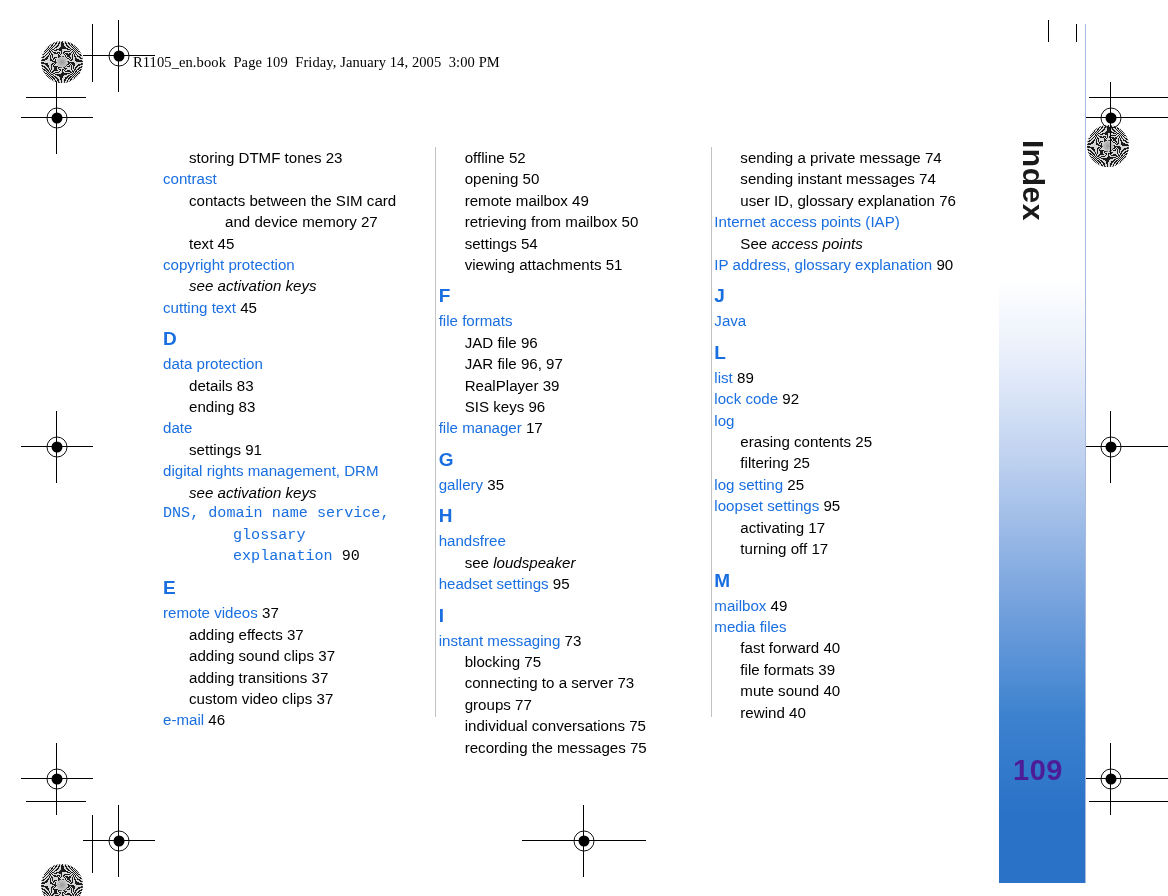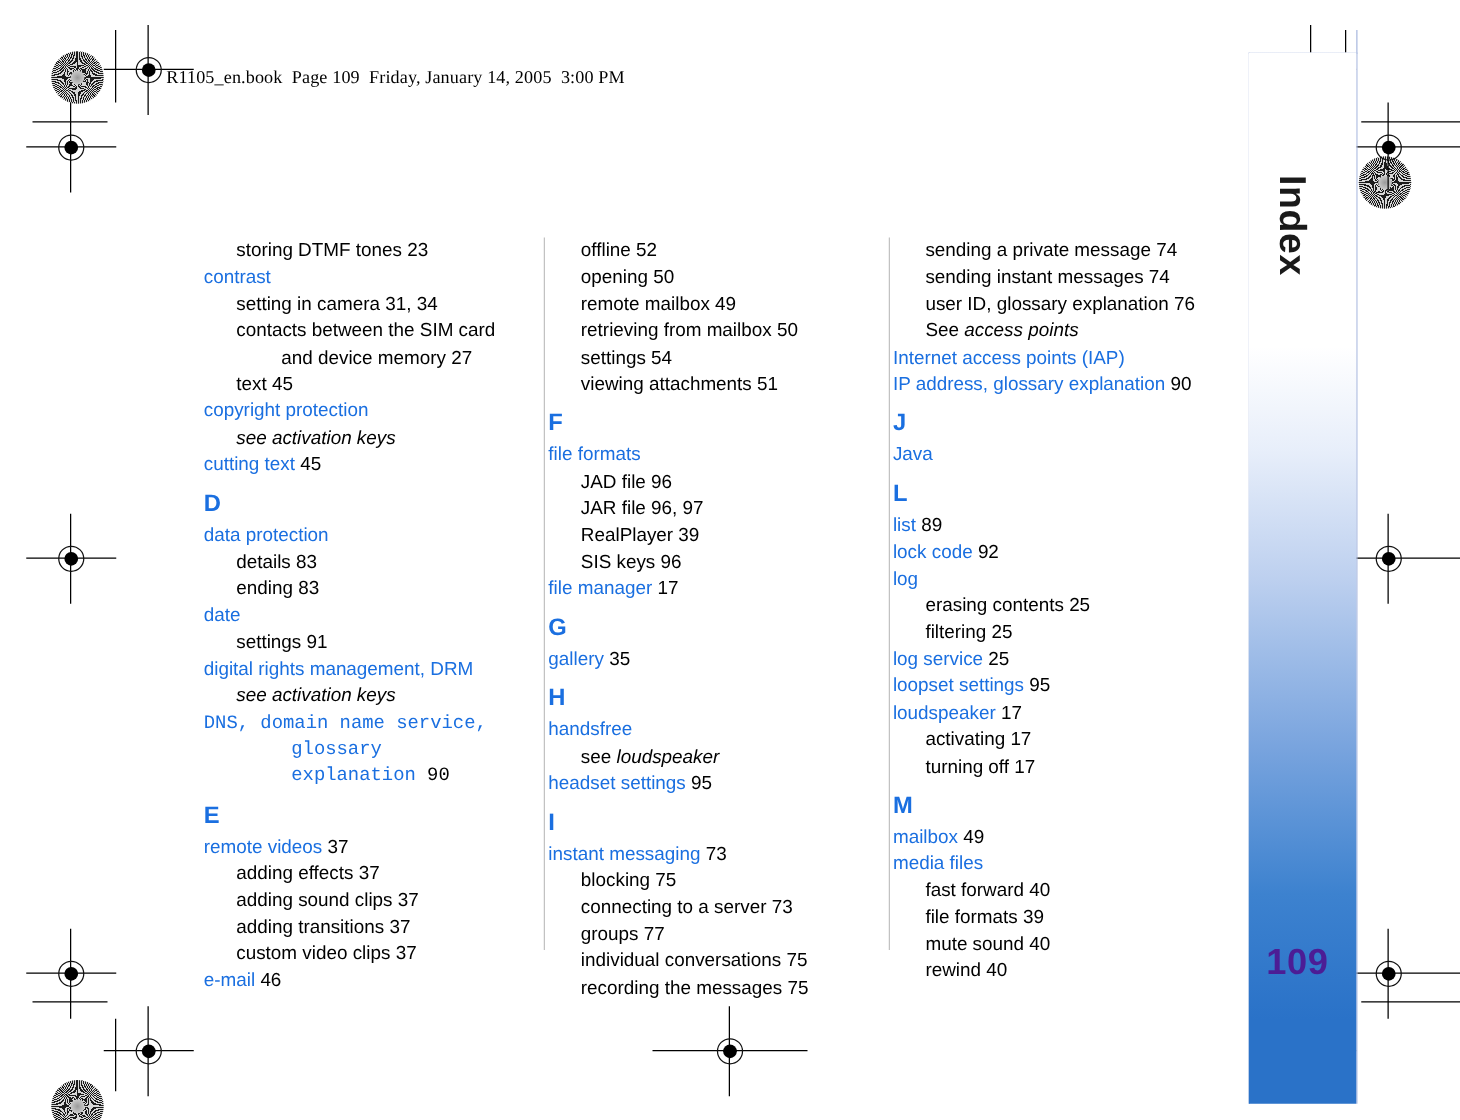--- a/index.html
+++ b/index.html
@@ -123,21 +123,20 @@
     top: 147px;
     width: 806px;
     height: 600px;
     display: flex;
   }
   .col {
     width: 262px;
     position: relative;
     padding-right: 12px;
     box-sizing: border-box;
-    margin-top: 43px;
   }
   .col + .col { margin-left: 21px; }
   .col-divider {
     position: absolute;
     top: 0;
     width: 1px;
     height: 570px;
     background: #c2c2c2;
   }
 
@@ -288,21 +287,20 @@
 <div class="doc-header">R1105_en.book  Page 109  Friday, January 14, 2005  3:00 PM</div>
 
 <div class="sidebar"></div>
 <div class="sidebar-label">Index</div>
 <div class="page-number">109</div>
 
 <div class="columns" id="columns">
     <div class="col">
       <div class="entry sub"><span>storing DTMF tones</span><span class="pg">&nbsp;23</span></div>
       <div class="entry head"><span>contrast</span></div>
-      <div class="entry sub"><span>setting in camera</span><span class="pg">&nbsp;31, 34</span></div>
       <div class="entry sub hang"><span>contacts between the SIM card and device memory</span><span class="pg">&nbsp;27</span></div>
       <div class="entry sub"><span>text</span><span class="pg">&nbsp;45</span></div>
       <div class="entry head"><span>copyright protection</span></div>
       <div class="entry xref"><i>see activation keys</i></div>
       <div class="entry head"><span>cutting text</span><span class="pg">&nbsp;45</span></div>
       <div class="letter">D</div>
       <div class="entry head"><span>data protection</span></div>
       <div class="entry sub"><span>details</span><span class="pg">&nbsp;83</span></div>
       <div class="entry sub"><span>ending</span><span class="pg">&nbsp;83</span></div>
       <div class="entry head"><span>date</span></div>
@@ -345,34 +343,33 @@
       <div class="entry sub"><span>connecting to a server</span><span class="pg">&nbsp;73</span></div>
       <div class="entry sub"><span>groups</span><span class="pg">&nbsp;77</span></div>
       <div class="entry sub"><span>individual conversations</span><span class="pg">&nbsp;75</span></div>
       <div class="entry sub"><span>recording the messages</span><span class="pg">&nbsp;75</span></div>
       <div class="col-divider" style="left: 272px; background: rgb(194, 194, 194);"></div>
     </div>
     <div class="col">
       <div class="entry sub"><span>sending a private message</span><span class="pg">&nbsp;74</span></div>
       <div class="entry sub"><span>sending instant messages</span><span class="pg">&nbsp;74</span></div>
       <div class="entry sub"><span>user ID, glossary explanation</span><span class="pg">&nbsp;76</span></div>
+      <div class="entry head"><span>Internet access points (IAP)</span></div>
       <div class="entry xref"><span>See </span><i>access points</i></div>
-      <div class="entry head"><span>Internet access points (IAP)</span></div>
       <div class="entry head"><span>IP address, glossary explanation</span><span class="pg">&nbsp;90</span></div>
       <div class="letter">J</div>
       <div class="entry head"><span>Java</span></div>
       <div class="letter">L</div>
       <div class="entry head"><span>list</span><span class="pg">&nbsp;89</span></div>
       <div class="entry head"><span>lock code</span><span class="pg">&nbsp;92</span></div>
       <div class="entry head"><span>log</span></div>
       <div class="entry sub"><span>erasing contents</span><span class="pg">&nbsp;25</span></div>
       <div class="entry sub"><span>filtering</span><span class="pg">&nbsp;25</span></div>
-      <div class="entry head"><span>log service</span><span class="pg">&nbsp;25</span></div>
+      <div class="entry head"><span>log setting</span><span class="pg">&nbsp;25</span></div>
       <div class="entry head"><span>loopset settings</span><span class="pg">&nbsp;95</span></div>
-      <div class="entry head"><span>loudspeaker</span><span class="pg">&nbsp;17</span></div>
       <div class="entry sub"><span>activating</span><span class="pg">&nbsp;17</span></div>
       <div class="entry sub"><span>turning off</span><span class="pg">&nbsp;17</span></div>
       <div class="letter">M</div>
       <div class="entry head"><span>mailbox</span><span class="pg">&nbsp;49</span></div>
       <div class="entry head"><span>media files</span></div>
       <div class="entry sub"><span>fast forward</span><span class="pg">&nbsp;40</span></div>
       <div class="entry sub"><span>file formats</span><span class="pg">&nbsp;39</span></div>
       <div class="entry sub"><span>mute sound</span><span class="pg">&nbsp;40</span></div>
       <div class="entry sub"><span>rewind</span><span class="pg">&nbsp;40</span></div>
     </div>

